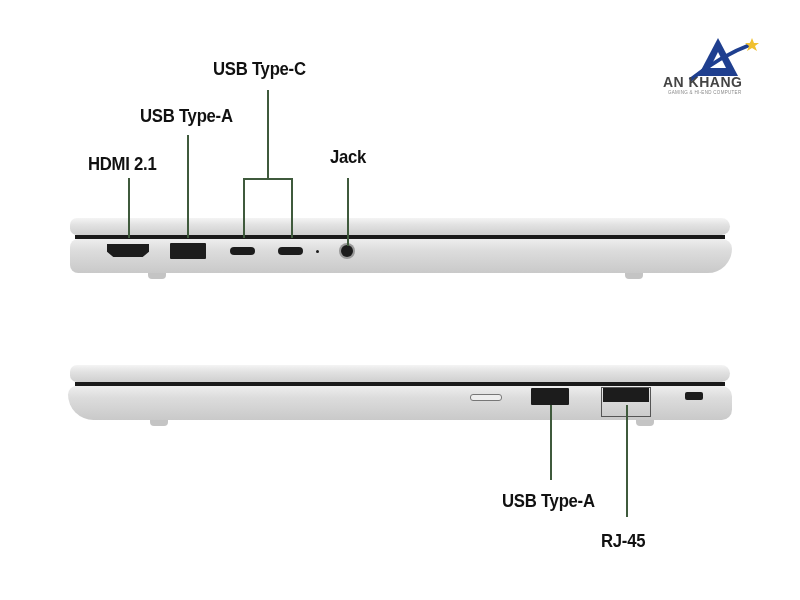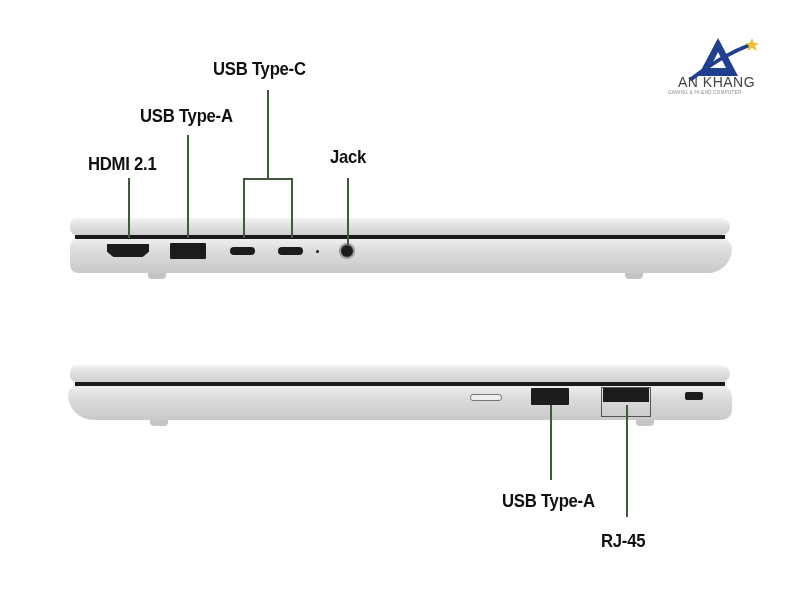--- a/index.html
+++ b/index.html
@@ -11,21 +11,21 @@
   .hline { position:absolute; height:2px; background:#3f5a3c; }
   
   .lid { position:absolute; border-radius:8px 10px 10px 8px;
          background:linear-gradient(#f4f4f4 0%, #e2e2e2 40%, #cfcfcf 100%); }
   .gap { position:absolute; height:4px; background:#1a1a1a; }
   .base { position:absolute; border-radius:10px 12px 30px 10px;
           background:linear-gradient(#eeeeee 0%, #dcdcdc 35%, #c9c9c9 100%); }
   .foot { position:absolute; width:18px; height:6px; background:#c4c4c4; border-radius:0 0 4px 4px; }
   .port { position:absolute; background:#1c1c1c; }
   .logo { position:absolute; left:680px; top:36px; width:100px; height:56px; }
-  .logo-text { position:absolute; left:678px; top:74px; font-weight:normal; font-size:14px; color:#444; letter-spacing:0.5px; }
+  .logo-text { position:absolute; left:663px; top:74px; font-weight:bold; font-size:14px; color:#444; letter-spacing:0.5px; }
   .logo-sub { position:absolute; left:668px; top:90px; font-size:4.5px; color:#888; letter-spacing:0.3px; }
 </style>
 </head>
 <body>
 
 <div>
   <svg class="logo" viewBox="0 0 100 56">
     <polygon points="38,2 18,40 58,40" fill="#1f3f8f"></polygon>
     <polygon points="38,16 30,32 46,32" fill="#ffffff"></polygon>
     <path d="M10,44 Q40,20 72,8" stroke="#1f3f8f" stroke-width="4" fill="none"></path>

